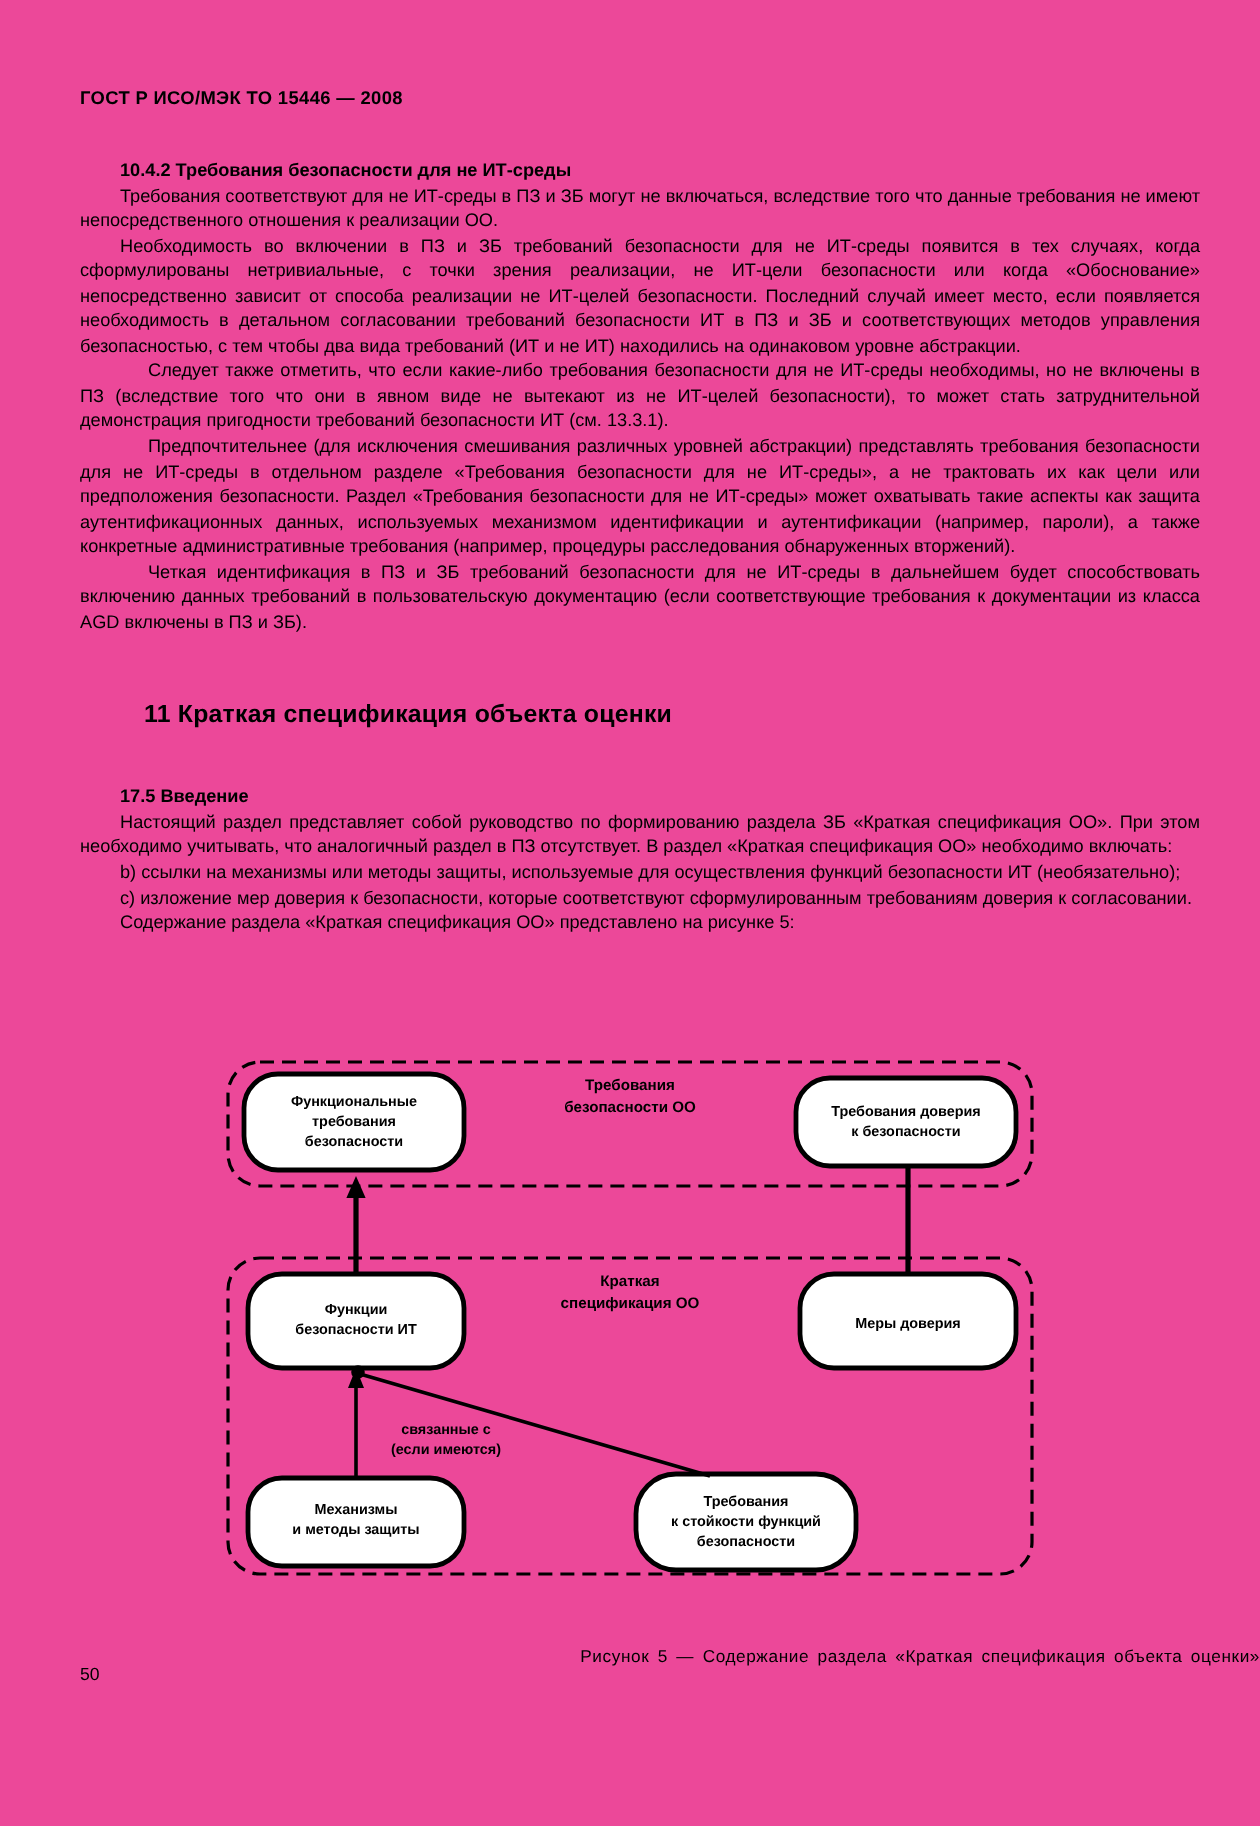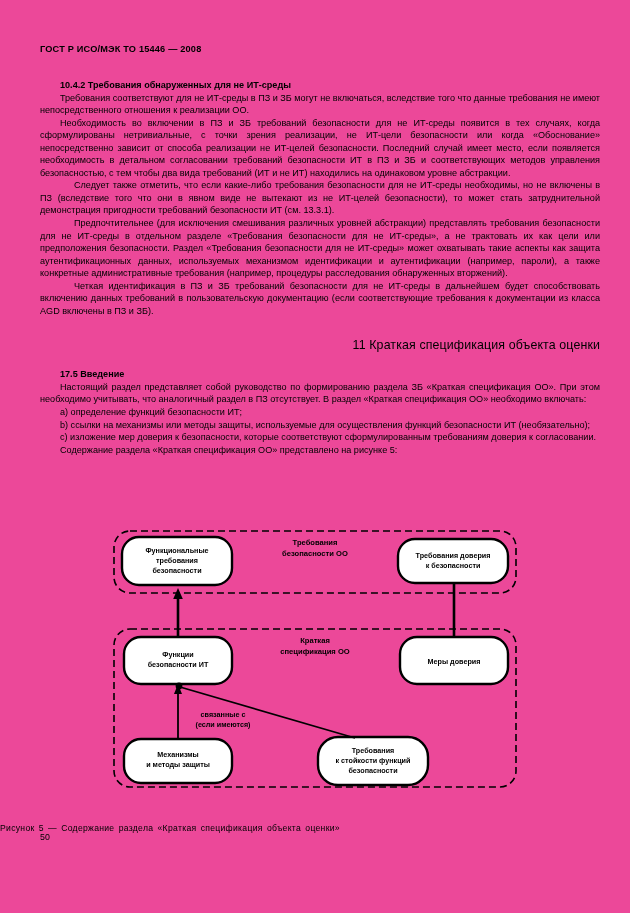--- a/index.html
+++ b/index.html
@@ -43,46 +43,45 @@
   }
   p.para.indent-big { text-indent: 34px; }
   h3.sub {
     margin: 0;
     font-size: 9.1px;
     line-height: 12.55px;
     font-weight: bold;
     text-indent: 20px;
   }
   h2.sect {
-    margin: 0;
+    margin: 12px;
     font-size: 12.4px;
     line-height: 14px;
-    font-weight: normal;
+    font-weight: bold;
     text-indent: 20px;
     letter-spacing: 0.01em;
-    text-align: right;
   }
   .sp-16 { height: 16px; }
   .sp-21 { height: 21px; }
 
   
   .figure-wrap {
     position: absolute;
     left: 0;
     top: 527px;
     width: 630px;
   }
   .figure-svg {
     display: block;
     margin: 0 auto;
   }
   .fig-caption {
     margin: 0;
     padding-top: 6px;
-    text-align: left;
+    text-align: right;
     font-size: 8.6px;
     letter-spacing: 0.035em;
     word-spacing: 0.18em;
   }
   .page-number {
     position: absolute;
     left: 40px;
     top: 832px;
     font-size: 8.8px;
   }
@@ -97,36 +96,35 @@
 </style>
 </head>
 <body>
 
 <div id="page">
 
   <div class="doc-header">ГОСТ Р ИСО/МЭК ТО 15446 — 2008</div>
 
   <div class="content">
 
-    <h3 class="sub">10.4.2 Требования обнаруженных для не ИТ-среды</h3>
+    <h3 class="sub">10.4.2 Требования безопасности для не ИТ-среды</h3>
 
     <p class="para">Требования соответствуют для не ИТ-среды в ПЗ и ЗБ могут не включаться, вследствие того что данные требования не имеют непосредственного отношения к реализации ОО.</p>
     <p class="para">Необходимость во включении в ПЗ и ЗБ требований безопасности для не ИТ-среды появится в тех случаях, когда сформулированы нетривиальные, с точки зрения реализации, не ИТ-цели безопасности или когда «Обоснование» непосредственно зависит от способа реализации не ИТ-целей безопасности. Последний случай имеет место, если появляется необходимость в детальном согласовании требований безопасности ИТ в ПЗ и ЗБ и соответствующих методов управления безопасностью, с тем чтобы два вида требований (ИТ и не ИТ) находились на одинаковом уровне абстракции.</p>
     <p class="para indent-big">Следует также отметить, что если какие-либо требования безопасности для не ИТ-среды необходимы, но не включены в ПЗ (вследствие того что они в  явном виде не вытекают из не ИТ-целей безопасности), то может стать затруднительной демонстрация пригодности требований безопасности ИТ (см. 13.3.1).</p>
     <p class="para indent-big">Предпочтительнее (для исключения смешивания различных уровней абстракции) представлять требования безопасности для не ИТ-среды в отдельном разделе «Требования безопасности для не ИТ-среды», а не трактовать их как цели или предположения безопасности. Раздел «Требования безопасности для не ИТ-среды» может охватывать такие аспекты как защита аутентификационных данных, используемых механизмом идентификации и аутентификации (например, пароли), а также конкретные административные требования (например, процедуры расследования обнаруженных вторжений).</p>
     <p class="para indent-big">Четкая идентификация в ПЗ и ЗБ требований безопасности для не ИТ-среды в дальнейшем будет способствовать включению данных требований в пользовательскую документацию (если соответствующие требования к документации из класса AGD включены в ПЗ и ЗБ).</p>
 
     <div class="sp-21"></div>
     <h2 class="sect">11 Краткая спецификация объекта оценки</h2>
 
     <div class="sp-16"></div>
     <h3 class="sub">17.5 Введение</h3>
 
     <p class="para">Настоящий раздел представляет собой руководство по формированию раздела ЗБ «Краткая спецификация ОО». При этом необходимо учитывать, что аналогичный раздел в ПЗ отсутствует. В раздел «Краткая спецификация ОО» необходимо включать:</p>
-    <p class="para">a) определение функций безопасности ИТ;</p>
     <p class="para">b) ссылки на механизмы или методы защиты, используемые для осуществления функций безопасности ИТ (необязательно);</p>
     <p class="para">c) изложение мер доверия к безопасности, которые соответствуют сформулированным требованиям доверия к согласовании.</p>
     <p class="para">Содержание раздела «Краткая спецификация ОО» представлено на рисунке 5:</p>
   </div>
 
   <div class="figure-wrap">
     <svg class="figure-svg" width="430" height="290" viewBox="0 0 430 290">
 
       <rect x="14" y="4" width="402" height="62" rx="16" ry="16" fill="none" stroke="#000" stroke-width="1.6" stroke-dasharray="7,4"></rect>
 

